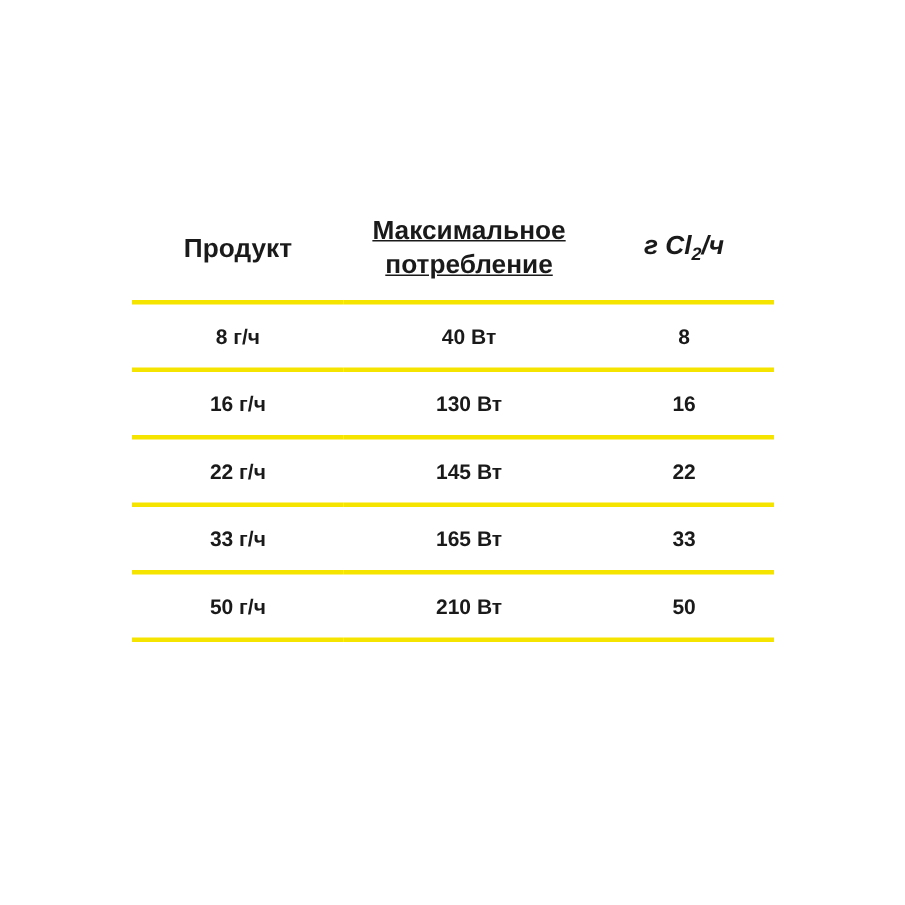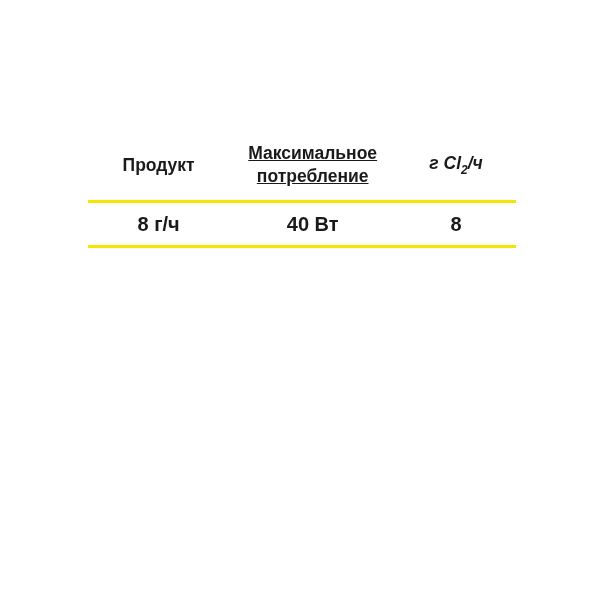--- a/index.html
+++ b/index.html
@@ -40,21 +40,21 @@
     padding: 0;
   }
   table.spec thead th {
     font-size: 17.5px;
     line-height: 1.32;
     padding-bottom: 12px;
     padding-top: 2px;
     border-bottom: 3px solid #f5e400;
   }
   table.spec tbody td {
-    font-size: 20px;
+    font-size: 14px;
     height: 42px;
     border-bottom: 3px solid #f5e400;
   }
   .col-prod { width: 33%; }
   .col-cons { width: 39%; }
   .col-cl   { width: 28%; font-style: italic; }
   .cl-sub {
     font-size: 12px;
     vertical-align: sub;
     font-weight: bold;
@@ -80,16 +80,36 @@
             <span>г Cl</span><span class="cl-sub">2</span><span>/ч</span>
           </th>
         </tr>
       </thead>
       <tbody>
         <tr>
           <td>8 г/ч</td>
           <td>40 Вт</td>
           <td>8</td>
         </tr>
+        <tr>
+          <td>16 г/ч</td>
+          <td>130 Вт</td>
+          <td>16</td>
+        </tr>
+        <tr>
+          <td>22 г/ч</td>
+          <td>145 Вт</td>
+          <td>22</td>
+        </tr>
+        <tr>
+          <td>33 г/ч</td>
+          <td>165 Вт</td>
+          <td>33</td>
+        </tr>
+        <tr>
+          <td>50 г/ч</td>
+          <td>210 Вт</td>
+          <td>50</td>
+        </tr>
       </tbody>
     </table>
   </div>
 </div>
 
 </body></html>

